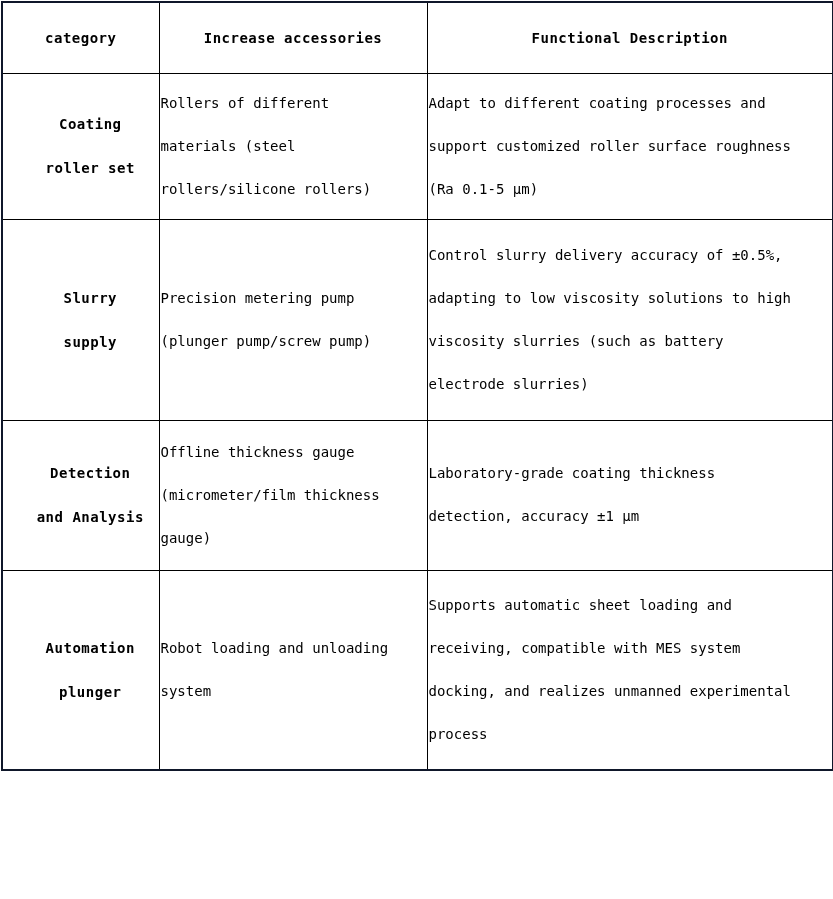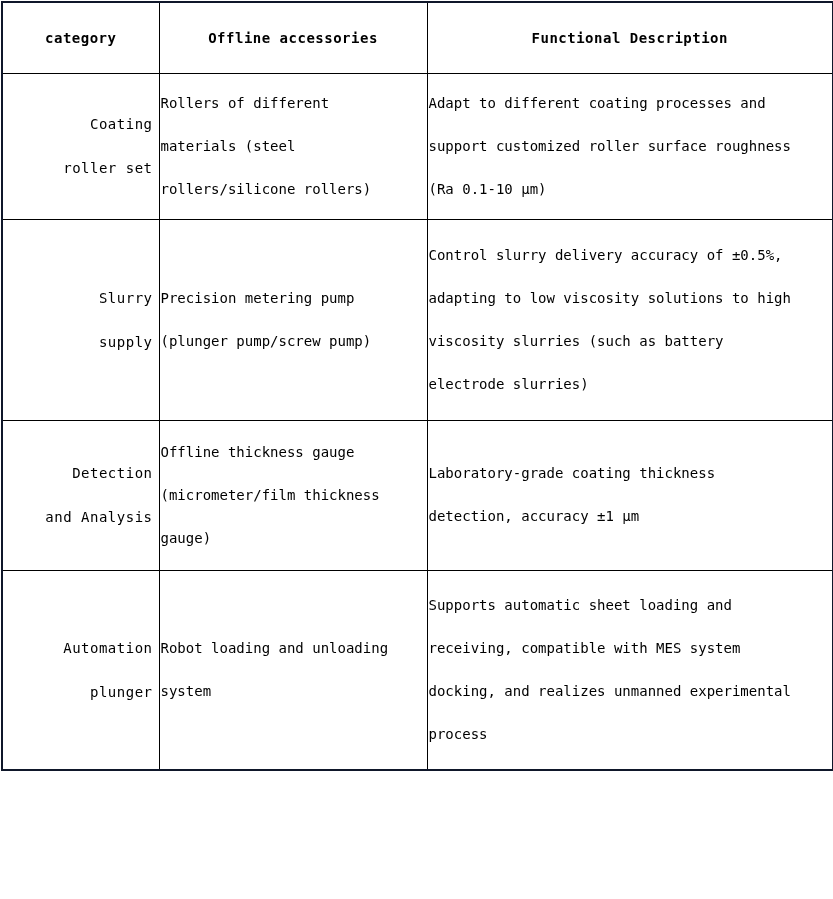--- a/index.html
+++ b/index.html
@@ -41,22 +41,22 @@
     border: 2px solid #0f172a;
   }
   th.hdr {
     font-weight: bold;
     text-align: center;
     height: 71px;
     line-height: 20px;
     letter-spacing: 0.5px;
   }
   td.cat {
-    font-weight: normal;
-    text-align: right;
+    font-weight: bold;
+    text-align: center;
     padding-left: 25px;
     padding-right: 6px;
     white-space: pre-line;
     line-height: 44px;
     letter-spacing: 0.5px;
   }
   td.acc, td.desc {
     font-weight: normal;
     text-align: left;
     padding-right: 4px;
@@ -75,34 +75,34 @@
 <div class="doc">
   <table class="spec-table">
     <colgroup>
       <col class="c1">
         <col class="c2">
         <col class="c3">
     </colgroup>
     <thead>
       <tr>
         <th class="hdr">category</th>
-        <th class="hdr">Offline accessories</th>
+        <th class="hdr">Increase accessories</th>
         <th class="hdr">Functional Description</th>
       </tr>
     </thead>
     <tbody>
       <tr class="r1">
         <td class="cat">Coating
 roller set</td>
         <td class="acc">Rollers of different
 materials (steel
 rollers/silicone rollers)</td>
         <td class="desc">Adapt to different coating processes and
 support customized roller surface roughness
-(Ra 0.1-10 μm)</td>
+(Ra 0.1-5 μm)</td>
       </tr>
       <tr class="r3">
         <td class="cat">Slurry
 supply</td>
         <td class="acc">Precision metering pump
 (plunger pump/screw pump)</td>
         <td class="desc">Control slurry delivery accuracy of ±0.5%,
 adapting to low viscosity solutions to high
 viscosity slurries (such as battery
 electrode slurries)</td>

